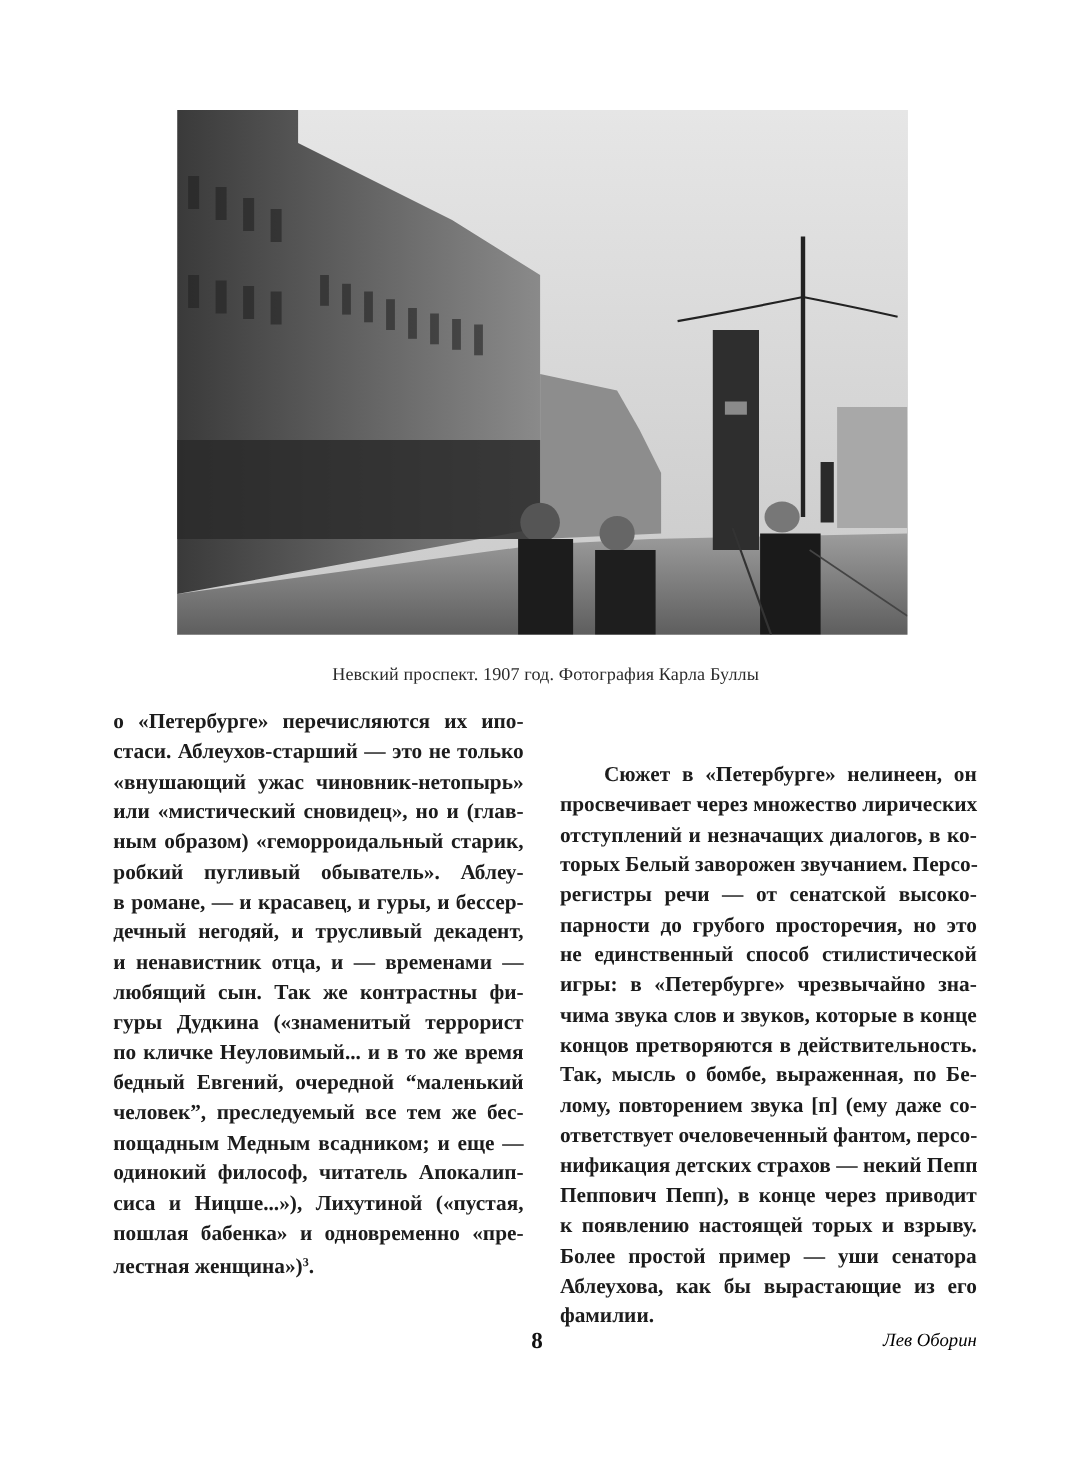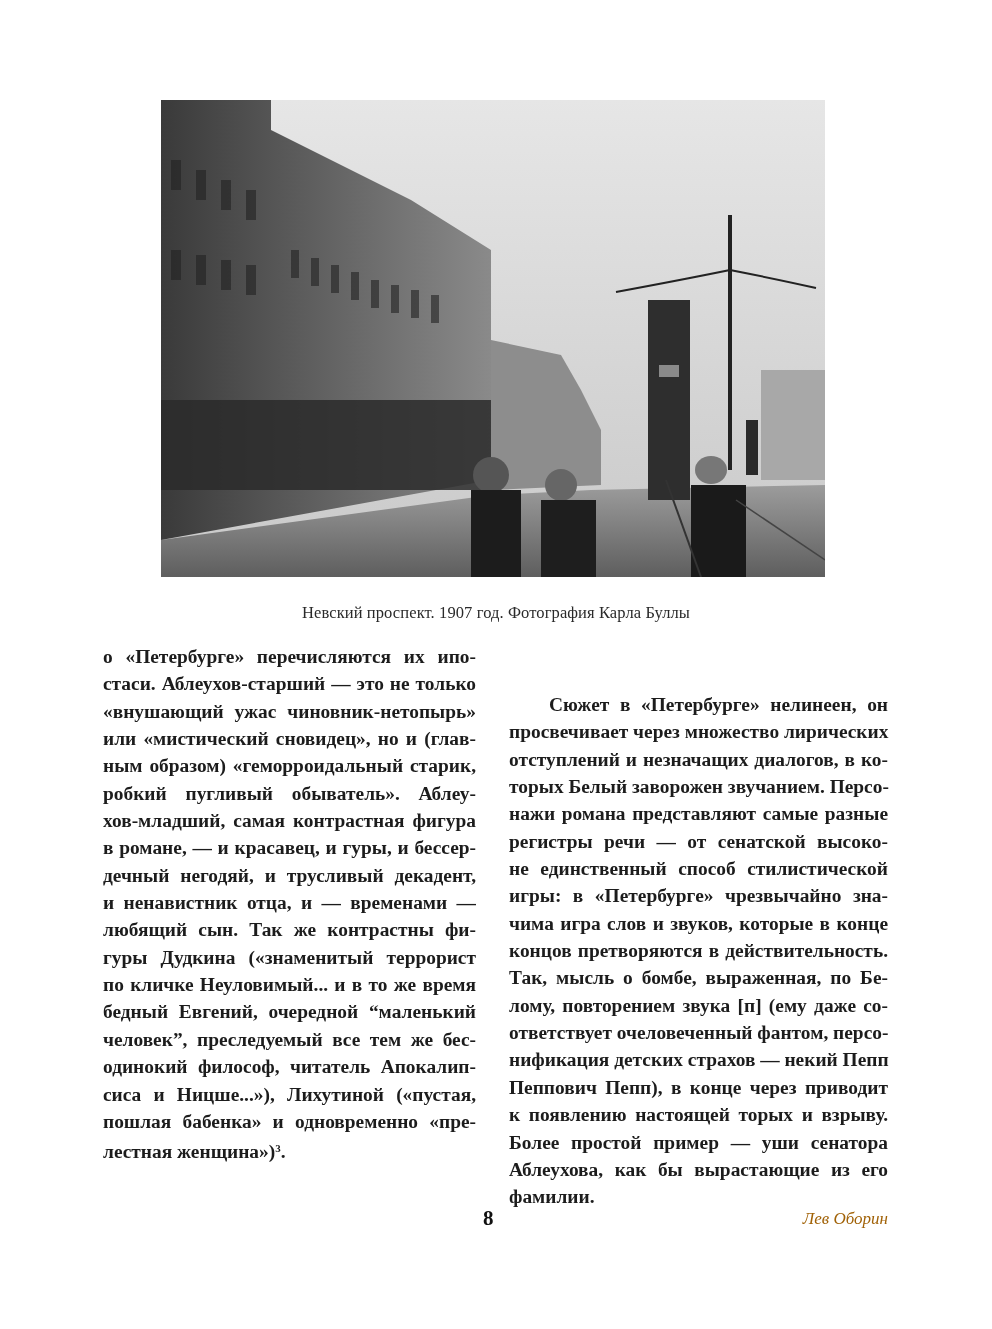--- a/index.html
+++ b/index.html
@@ -24,21 +24,21 @@
     .col .line { display: block; white-space: nowrap; text-align: justify; text-align-last: justify; height: 27.35px; font-weight: bold; }
     .col .line.last { text-align-last: left; }
     .col-left { left: 103px; width: 373px; }
     .col-right { left: 509px; width: 379px; margin-top: 48px; }
     .indent { padding-left: 40px; }
     sup.fn { font-size: 11px; vertical-align: 6px; }
     .page-num {
       position: absolute; left: 483px; top: 1206px; font-size: 21px; font-weight: bold; color: #111;
     }
     .author {
-      position: absolute; right: 104px; top: 1209px; font-size: 17px; font-style: italic; color: #a16207;
+      position: absolute; right: 104px; top: 1209px; font-size: 17px; font-style: italic; color: #000000;
     }
   </style>
 </head>
 <body>
 
 <div class="photo">
   <svg viewBox="0 0 664 477" preserveAspectRatio="none">
     <defs>
       <linearGradient id="sky" x1="0" y1="0" x2="0" y2="1">
         <stop offset="0" stop-color="#e6e6e6"></stop>
@@ -104,45 +104,45 @@
 
 <div class="caption">Невский проспект. 1907 год. Фотография Карла Буллы</div>
 
 <div class="col col-left">
   <span class="line">о «Петербурге» перечисляются их ипо-</span>
   <span class="line">стаси. Аблеухов-старший — это не только</span>
   <span class="line">«внушающий ужас чиновник-нетопырь»</span>
   <span class="line">или «мистический сновидец», но и (глав-</span>
   <span class="line">ным образом) «геморроидальный старик,</span>
   <span class="line">робкий пугливый обыватель». Аблеу-</span>
-  <span class="line">хов-младший, самая контрастная фигура</span>
   <span class="line">в романе, — и красавец, и гуры, и бессер-</span>
   <span class="line">дечный негодяй, и трусливый декадент,</span>
   <span class="line">и ненавистник отца, и — временами —</span>
   <span class="line">любящий сын. Так же контрастны фи-</span>
   <span class="line">гуры Дудкина («знаменитый террорист</span>
   <span class="line">по кличке Неуловимый... и в то же время</span>
   <span class="line">бедный Евгений, очередной “маленький</span>
   <span class="line">человек”, преследуемый все тем же бес-</span>
+  <span class="line">пощадным Медным всадником; и еще —</span>
   <span class="line">одинокий философ, читатель Апокалип-</span>
   <span class="line">сиса и Ницше...»), Лихутиной («пустая,</span>
   <span class="line">пошлая бабенка» и одновременно «пре-</span>
   <span class="line last"><span>лестная женщина»)</span><sup class="fn">3</sup><span>.</span></span>
 </div>
 
 <div class="col col-right">
   <span class="line indent">Сюжет в «Петербурге» нелинеен, он</span>
   <span class="line">просвечивает через множество лирических</span>
   <span class="line">отступлений и незначащих диалогов, в ко-</span>
   <span class="line">торых Белый заворожен звучанием. Персо-</span>
-  <span class="line">нажи романа представляют самые разные</span>
   <span class="line">регистры речи — от сенатской высоко-</span>
+  <span class="line">парности до грубого просторечия, но это</span>
   <span class="line">не единственный способ стилистической</span>
   <span class="line">игры: в «Петербурге» чрезвычайно зна-</span>
-  <span class="line">чима игра слов и звуков, которые в конце</span>
+  <span class="line">чима звука слов и звуков, которые в конце</span>
   <span class="line">концов претворяются в действительность.</span>
   <span class="line">Так, мысль о бомбе, выраженная, по Бе-</span>
   <span class="line">лому, повторением звука [п] (ему даже со-</span>
   <span class="line">ответствует очеловеченный фантом, персо-</span>
   <span class="line">нификация детских страхов — некий Пепп</span>
   <span class="line">Пеппович Пепп), в конце через приводит</span>
   <span class="line">к появлению настоящей торых и взрыву.</span>
   <span class="line">Более простой пример — уши сенатора</span>
   <span class="line">Аблеухова, как бы вырастающие из его</span>
   <span class="line last">фамилии.</span>

